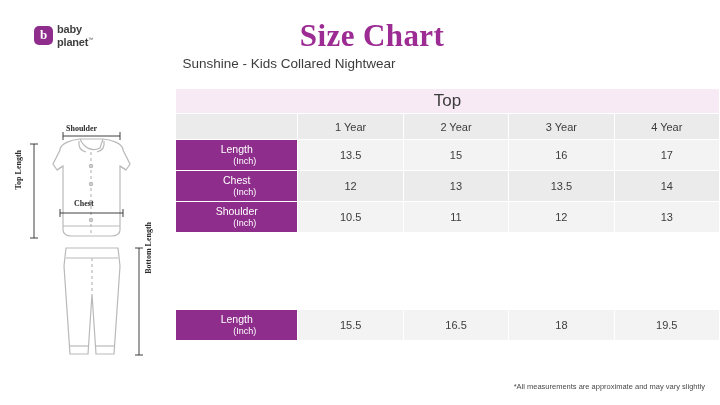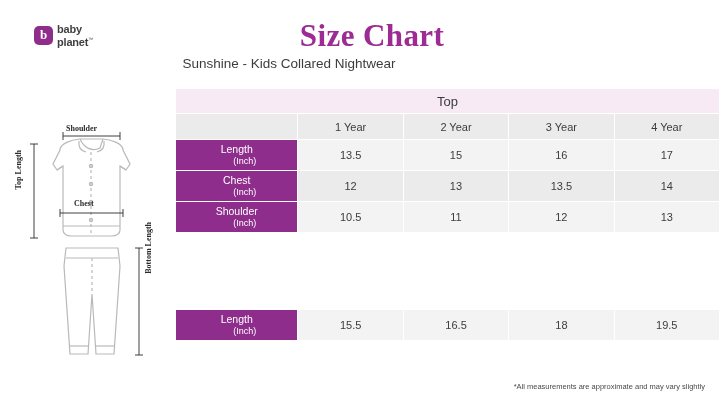--- a/index.html
+++ b/index.html
@@ -102,21 +102,21 @@
     font-size: 11px;
   }
   table td, table th {
     border: 1px solid #ffffff;
     text-align: center;
     font-weight: normal;
     color: #3c3c3c;
   }
   .sect-head {
     background: #f7eaf4;
-    font-size: 13px;
+    font-size: 17px;
     color: #3c3c3c;
     height: 25px;
     margin-top: 20px;
   }
   .row-label {
     background: #8e2d8b;
     color: #ffffff;
     font-size: 10.5px;
     line-height: 12px;
     padding: 3px 0;

